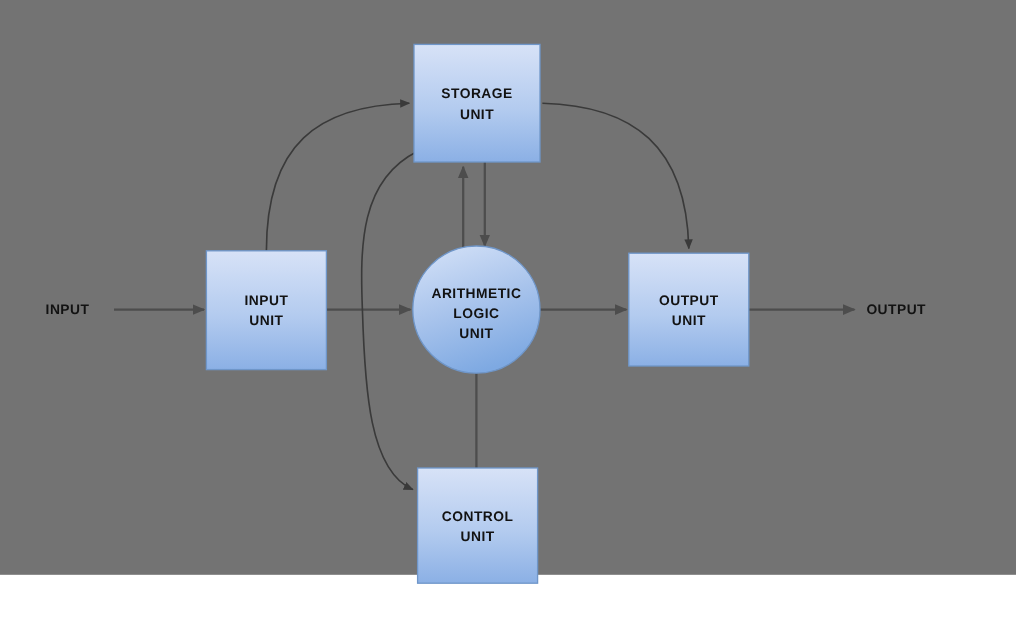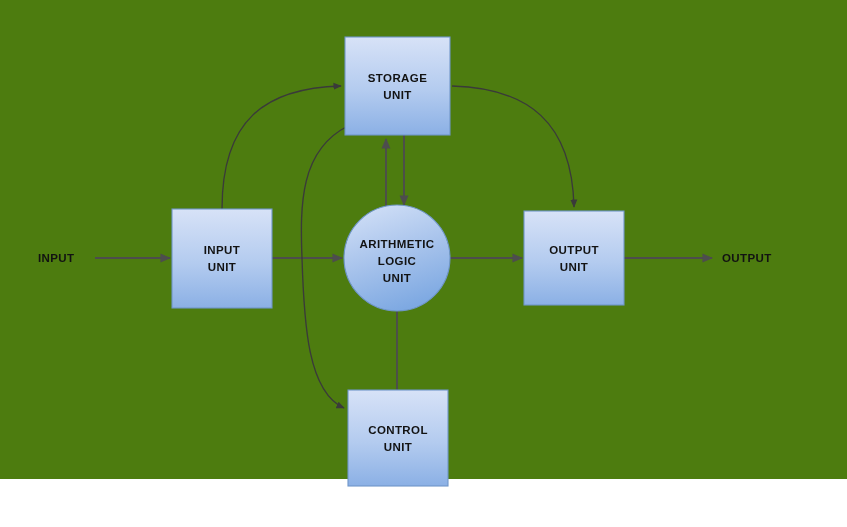--- a/index.html
+++ b/index.html
@@ -1,18 +1,18 @@
 <!DOCTYPE html>
 <html><head>
 <meta charset="utf-8">
 <style>
   html,body{margin:0;padding:0;background:#ffffff;}
   body{width:847px;height:527px;overflow:hidden;
        font-family:"Liberation Sans","DejaVu Sans",sans-serif;}
-  #canvas{position:relative;width:847px;height:479px;background:#4d7c0f;}
+  #canvas{position:relative;width:847px;height:479px;background:#737373;}
   svg#diagram{position:absolute;left:0;top:0;width:847px;height:527px;}
   .node-label{font-family:"Liberation Sans","DejaVu Sans",sans-serif;
               font-size:11.5px;font-weight:bold;fill:#121212;
               text-anchor:middle;letter-spacing:0.4px;}
   .io-label{font-family:"Liberation Sans","DejaVu Sans",sans-serif;
             font-size:11.5px;font-weight:bold;fill:#121212;
             letter-spacing:0.4px;}
   .shape{stroke:#6f96c9;stroke-width:1.1px;}
   .edge{fill:none;stroke:#4d4d4d;stroke-width:1.9px;}
   .edge-thin{fill:none;stroke:#3a3a3a;stroke-width:1.35px;}

